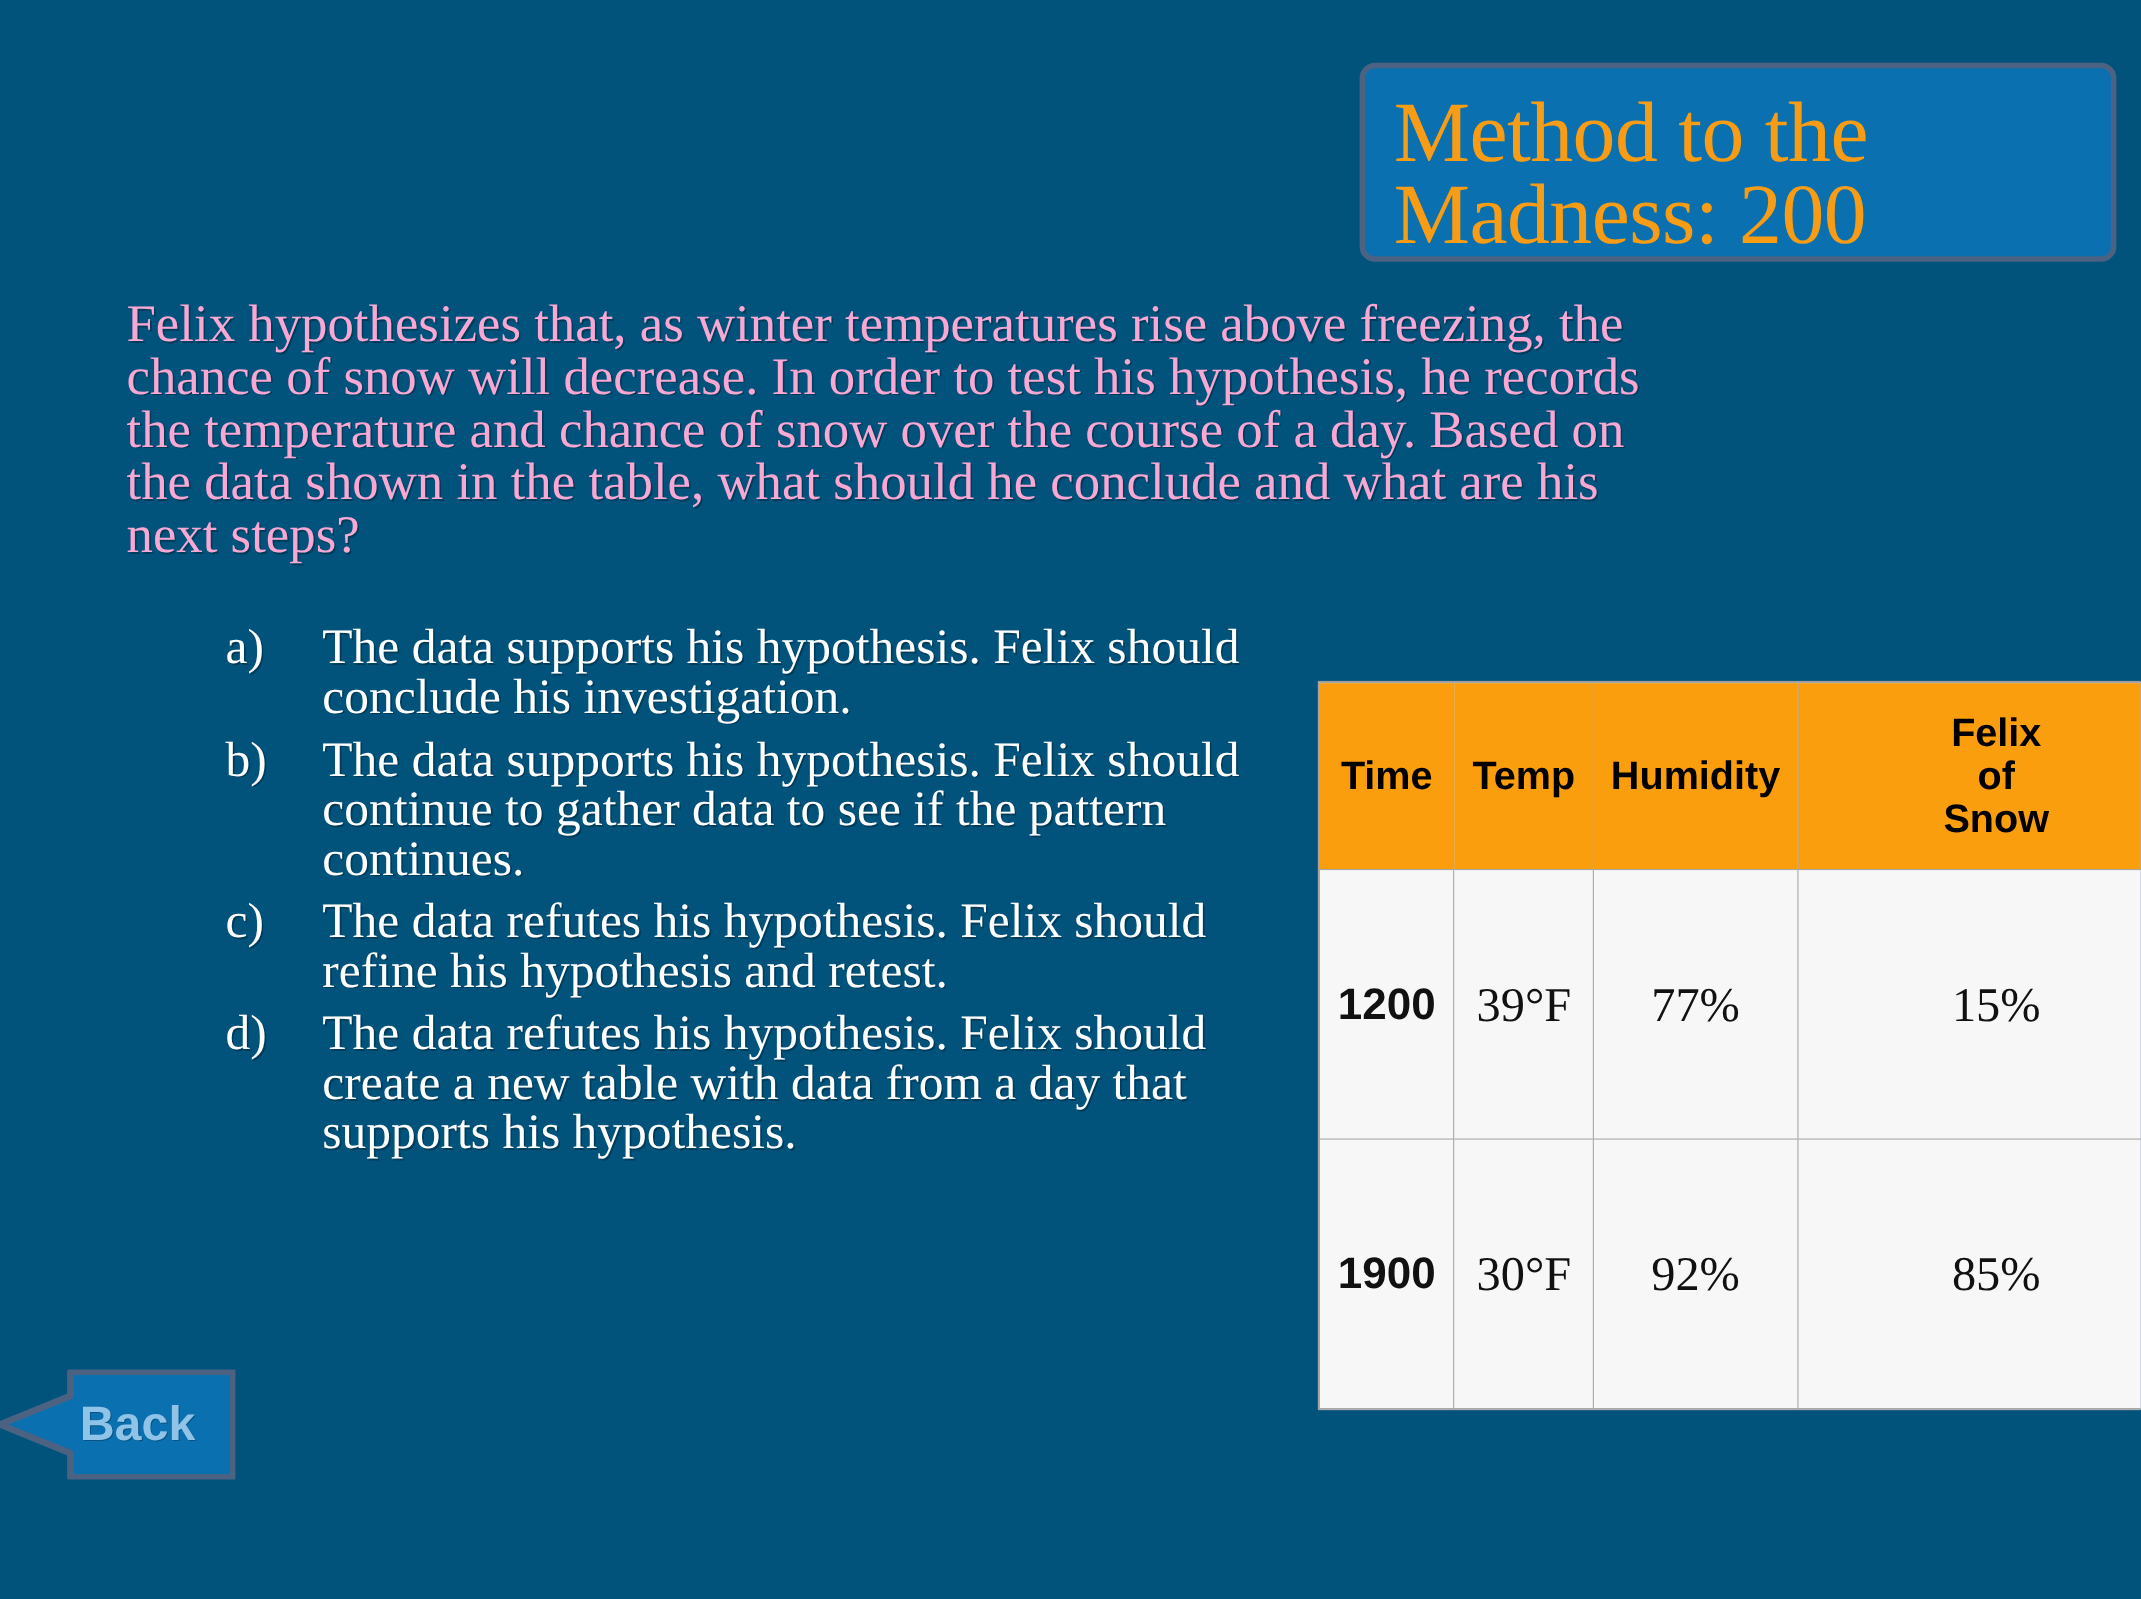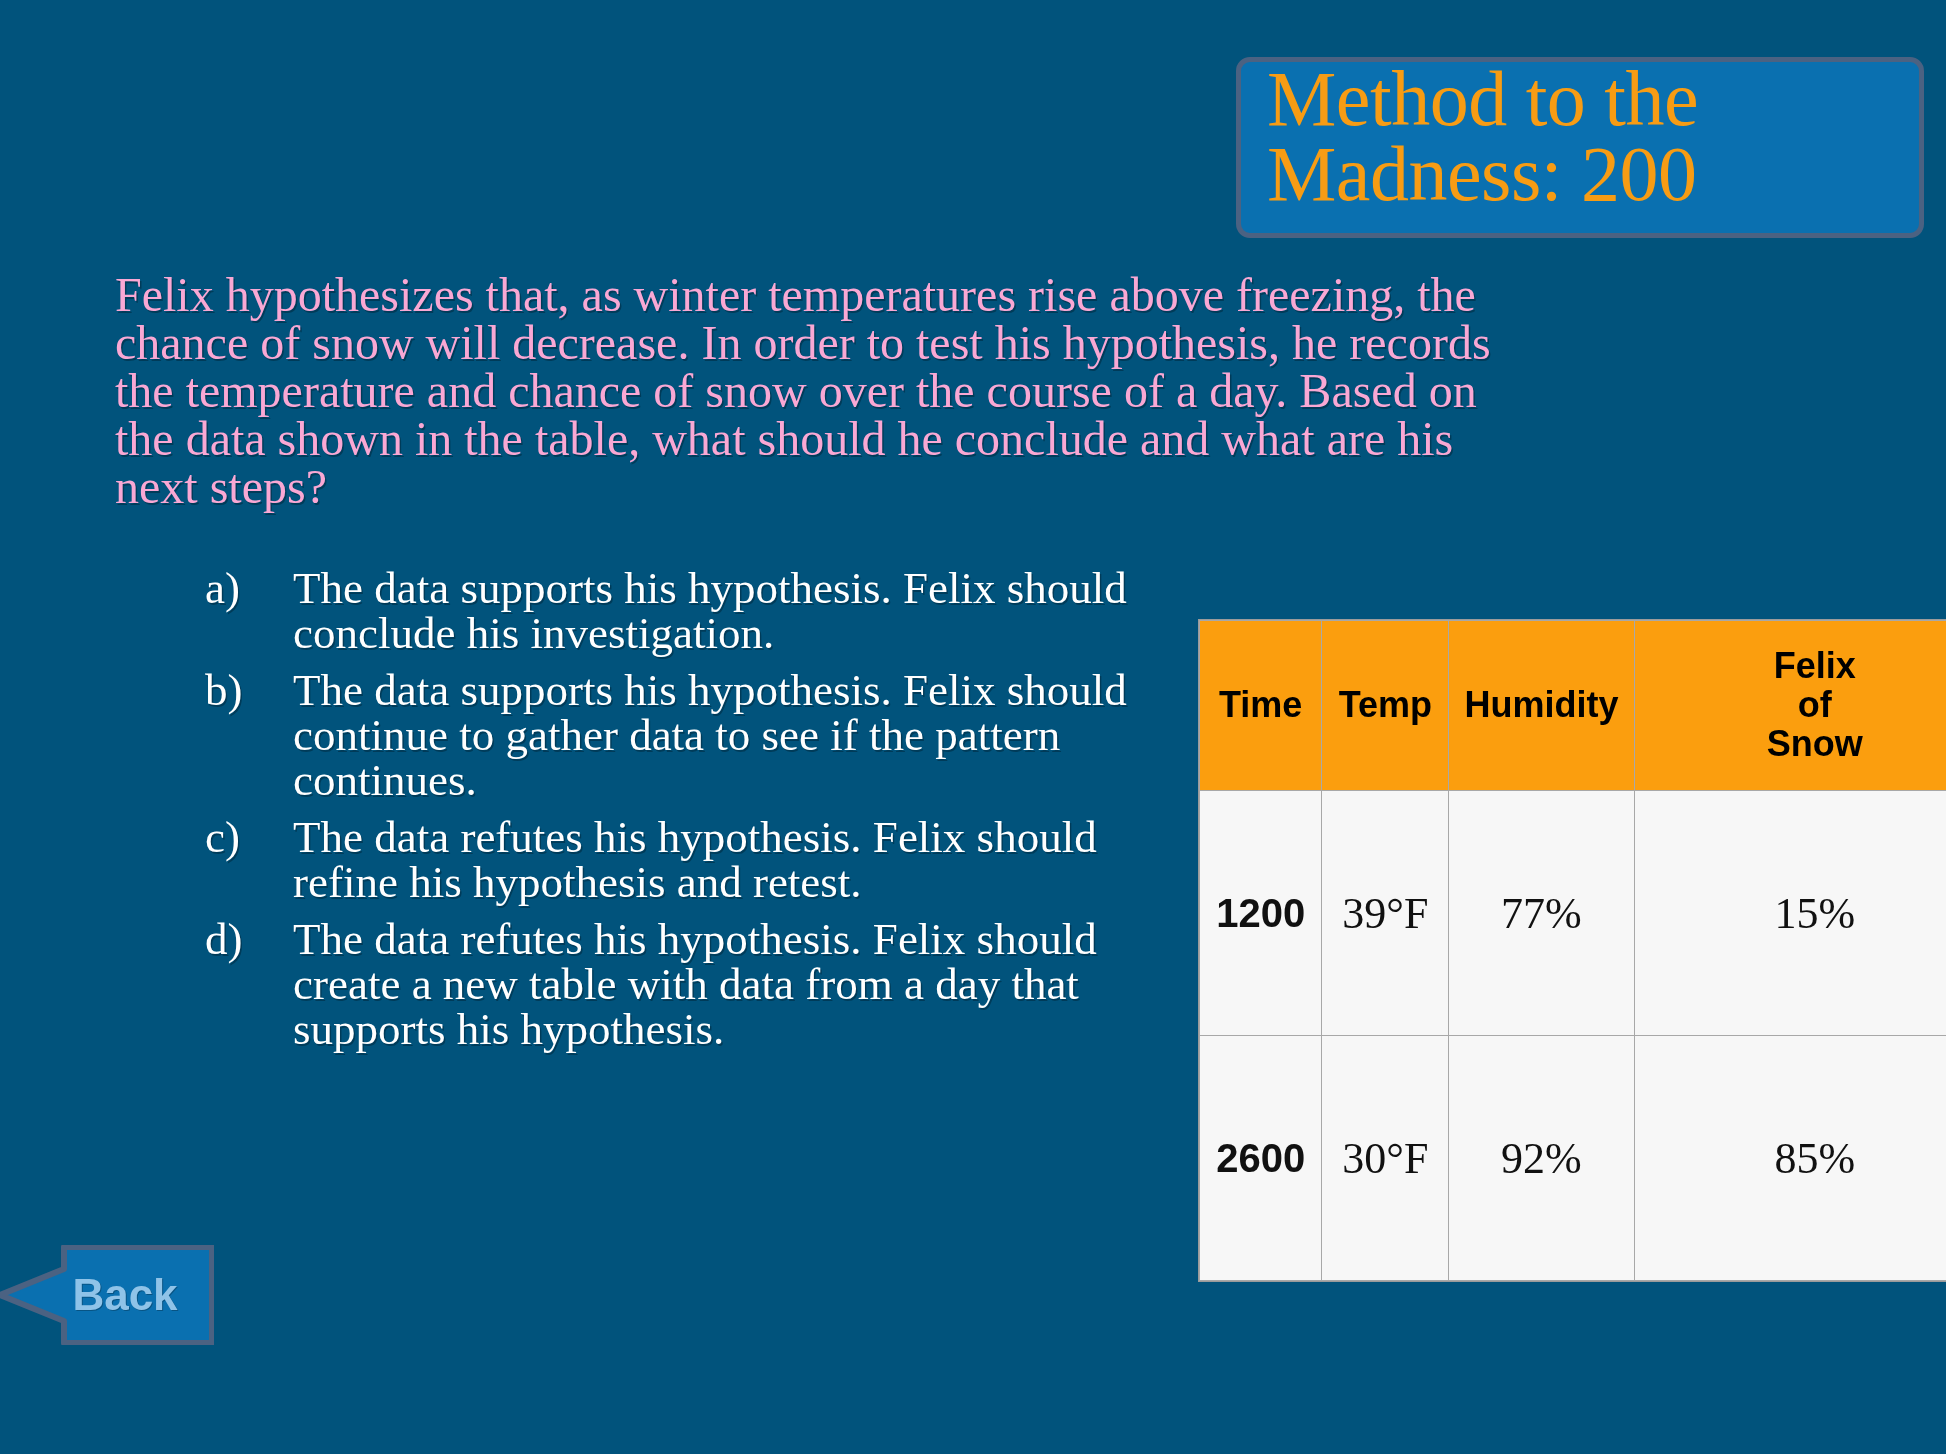--- a/index.html
+++ b/index.html
@@ -21,21 +21,21 @@
     position: absolute;
     left: 1236px;
     top: 57px;
     width: 688px;
     height: 181px;
     background: #0a70b0;
     border: 5px solid #4b6282;
     border-radius: 14px;
     box-sizing: border-box;
     display: flex;
-    align-items: flex-start;
+    align-items: flex-end;
     justify-content: flex-start;
     padding: 0 20px 0 26px;
   }
   #title-text {
     color: #f79c14;
     font-family: "Liberation Serif", serif;
     font-size: 78px;
     line-height: 0.96;
     letter-spacing: -0.5px;
     white-space: pre-line;
@@ -211,21 +211,21 @@
       </tr>
     </thead>
     <tbody>
       <tr>
         <td class="time-cell">1200</td>
         <td>39°F</td>
         <td>77%</td>
         <td>15%</td>
       </tr>
       <tr>
-        <td class="time-cell">2600</td>
+        <td class="time-cell">1900</td>
         <td>30°F</td>
         <td>92%</td>
         <td>85%</td>
       </tr>
     </tbody>
   </table>
 </div>
 
 <div id="back-button">
   <svg width="216" height="100" viewBox="0 0 216 100">

